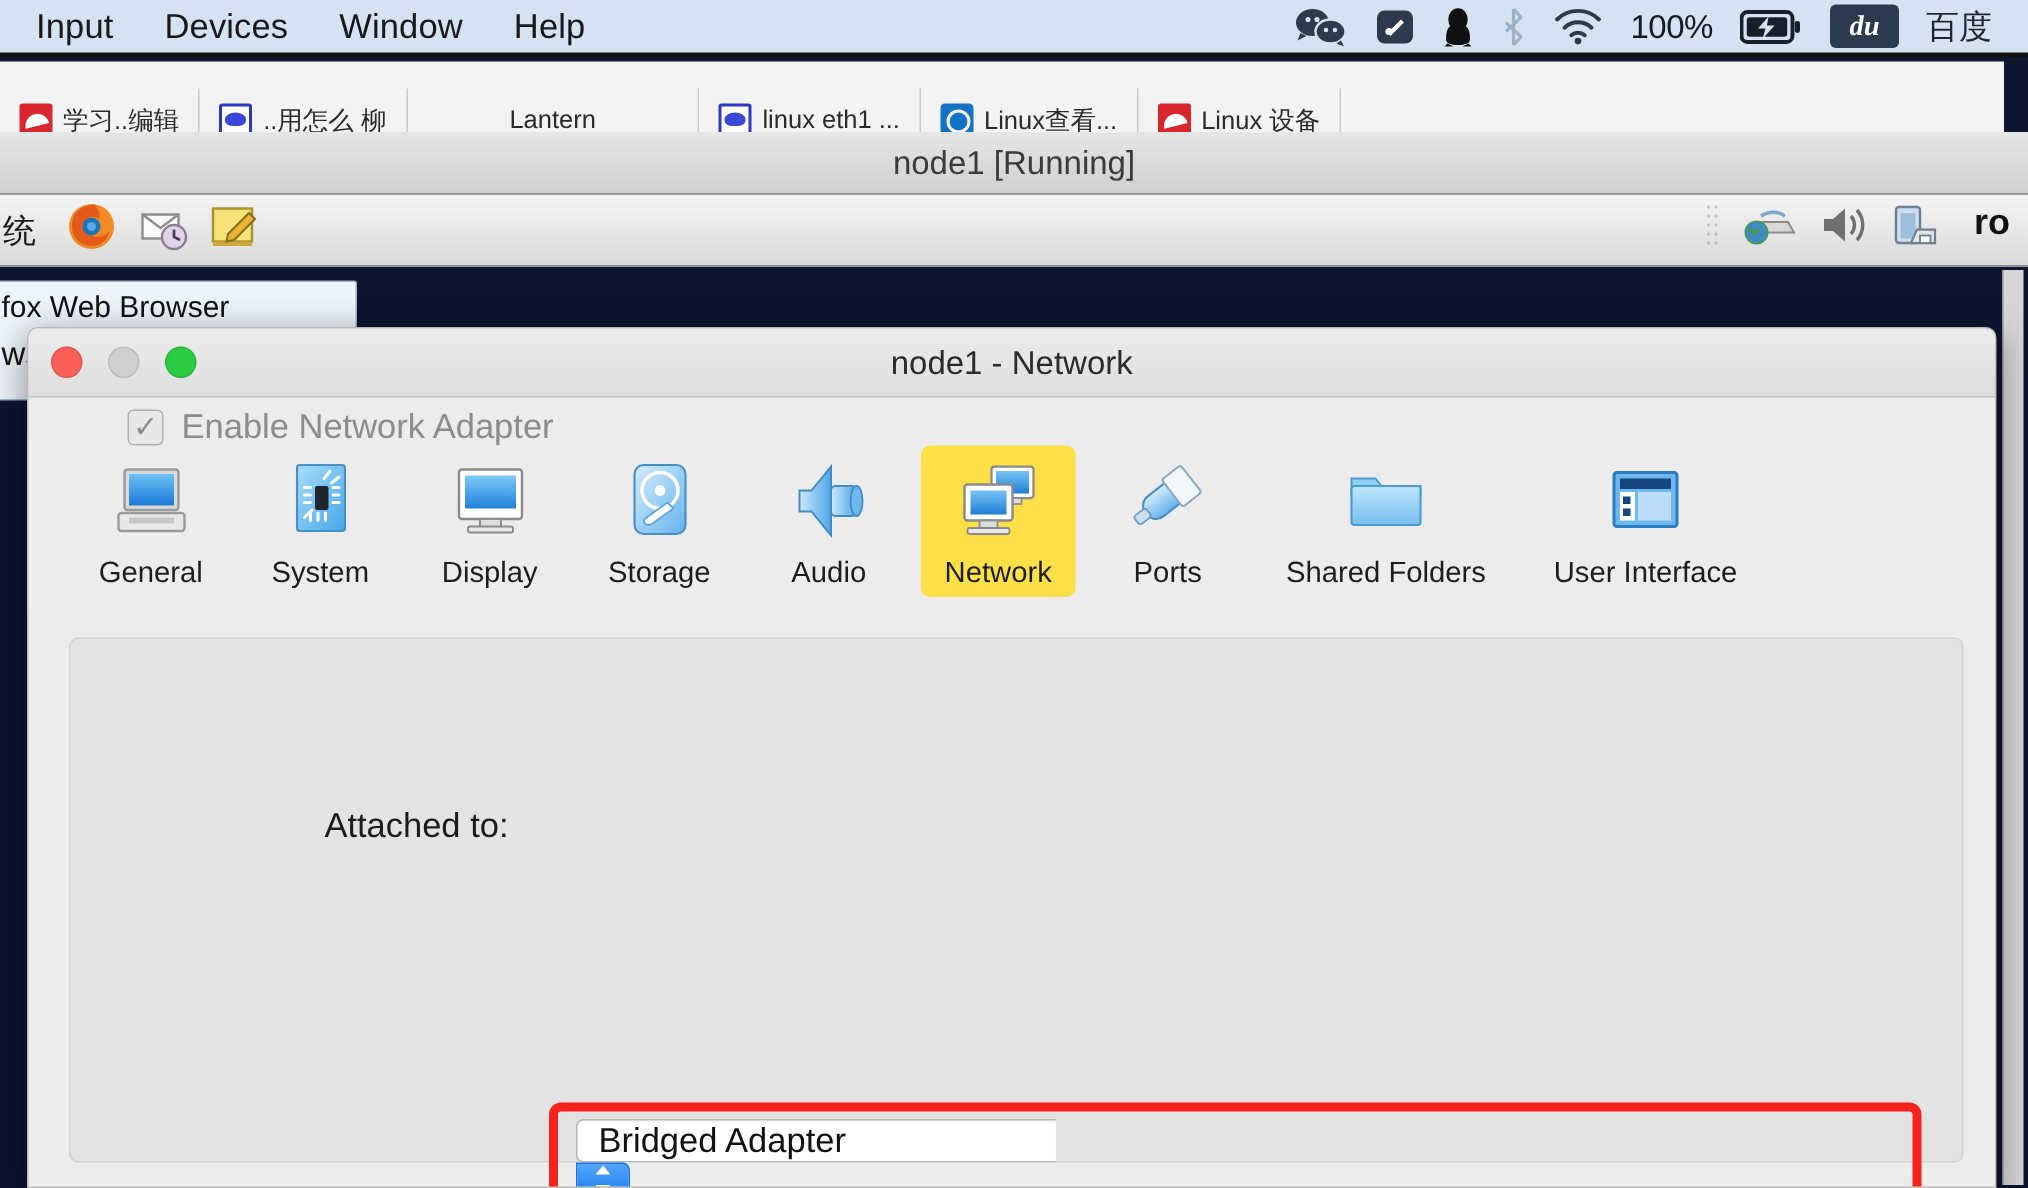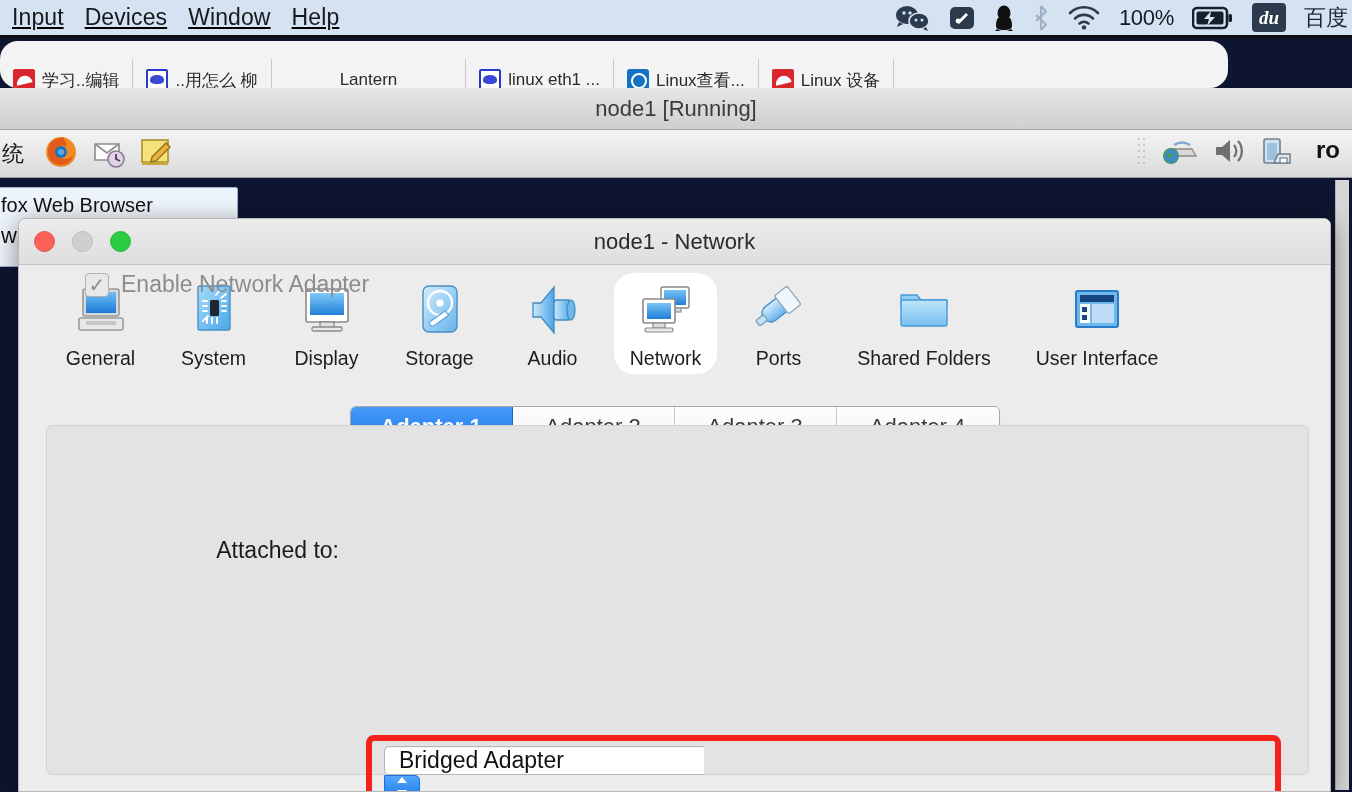--- a/index.html
+++ b/index.html
@@ -11,41 +11,41 @@
   }
   #root { position: relative; width: 1352px; height: 792px; }
 
   
   .macbar {
     position: absolute; left: 0; top: 0; width: 1352px; height: 38px;
     background: #d5e2f2;
     border-bottom: 3px solid #101010;
     display: flex; align-items: center;
   }
-  .macbar-left { display: flex; align-items: center; gap: 21px; padding-left: 12px; text-decoration: underline; }
+  .macbar-left { display: flex; align-items: center; gap: 34px; padding-left: 24px; }
   .macmenu {
     font-size: 23px; color: #16181c; letter-spacing: .1px;
   }
   .macbar-right {
-    margin-left: auto; display: flex; align-items: center; gap: 18px; padding-right: 4px;
+    margin-left: auto; display: flex; align-items: center; gap: 18px; padding-right: 24px;
   }
   .mi { display: flex; align-items: center; color: #2b3a4c; }
   .battpct { font-size: 22px; color: #131b24; font-weight: 500; letter-spacing: -.3px; }
   .du-badge {
-    width: 34px; height: 29px; background: #2b3a4c; border-radius: 4px;
+    width: 46px; height: 29px; background: #2b3a4c; border-radius: 4px;
     color: #fff; font-family: "Liberation Serif", serif; font-style: italic;
     font-weight: 700; font-size: 19px; display: flex; align-items: center;
     justify-content: center;
   }
   .du-text { font-size: 22px; color: #1d2733; }
 
   
   .tabstrip {
-    position: absolute; left: 0; top: 41px; width: 1228px; height: 47px;
-    background: #f3f3f3; overflow: hidden; border-radius: 18px;
+    position: absolute; left: 0; top: 41px; width: 1336px; height: 47px;
+    background: #f3f3f3; overflow: hidden;
   }
   .tabrow { position: absolute; left: 0; top: 18px; display: flex; height: 42px; }
   .tab {
     display: flex; align-items: center; gap: 7px;
     padding: 0 13px; height: 42px;
     border-right: 1px solid #c9c9c9;
     font-size: 17px; color: #2a2a2a; white-space: nowrap;
   }
   .tab.first { border-left: none; }
   .favicon { width: 22px; height: 22px; flex: none; border-radius: 2px; }
@@ -133,26 +133,27 @@
   .light.zoom { background: #2bcb42; border: 1px solid #27b53b; }
   .dlg-title {
     position: absolute; left: 0; right: 0; text-align: center;
     font-size: 22px; color: #2b2b2b;
   }
 
   
   .dlg-toolbar {
     display: flex; align-items: flex-start; padding: 8px 24px 10px 30px; gap: 10px;
     background: #ececec;
+    margin-top: 24px;
   }
   .tbitem {
     width: 103px; padding: 6px 2px 4px; border-radius: 6px;
     display: flex; flex-direction: column; align-items: center; gap: 6px;
   }
-  .tbitem.sel { background: #ffffff; border-radius: 20px; }
+  .tbitem.sel { background: #fde047; }
   .tbicon { width: 62px; height: 62px; display: flex; align-items: center; justify-content: center; }
   .tblabel { font-size: 19.5px; color: #1d1d1d; white-space: nowrap; }
   .tbitem.wide { width: 168px; }
   .tbitem.wide2 { width: 158px; }
 
   
   .tabs-wrap { display: flex; justify-content: center; margin-top: 22px; }
   .segbar {
     display: flex; border: 1px solid #a8a8a8; border-radius: 6px; overflow: hidden;
     box-shadow: 0 1px 1px rgba(0,0,0,.09);

